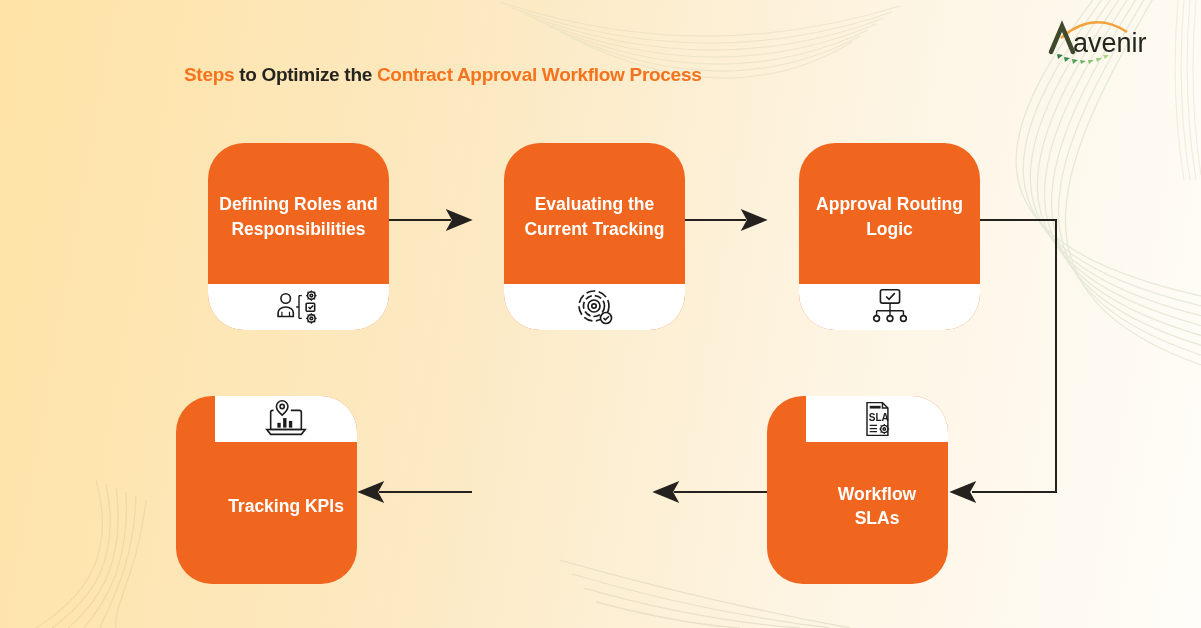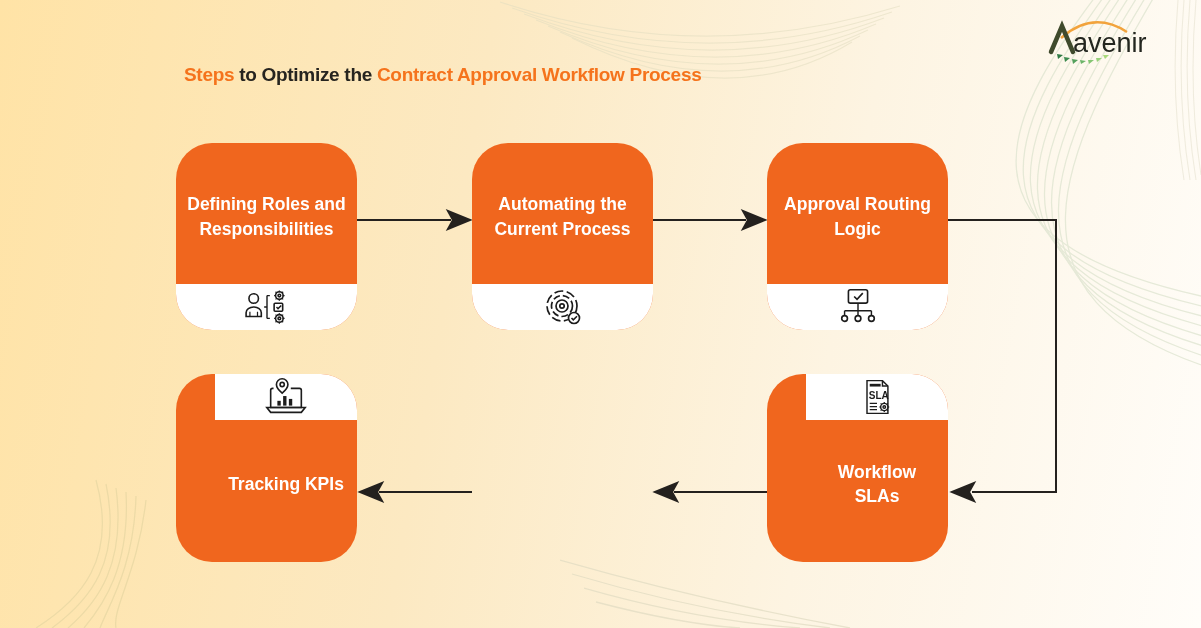--- a/index.html
+++ b/index.html
@@ -19,22 +19,22 @@
   .title .accent { color:var(--title-orange); }
   .title .dark { color:var(--title-dark); }
 
   .logo { position:absolute; right:30px; top:14px; width:128px; height:50px; }
 
   
   .card {
     position:absolute; width:181px; border-radius:36px; overflow:hidden;
     display:flex; flex-direction:column; background:var(--card-orange);
   }
-  .row1 { top:143px; height:187px; }
-  .row2 { top:374px; height:188px;padding-left:39px; }
+  .row1 { top:143px; height:187px;margin-left:32px; }
+  .row2 { top:396px; height:188px;padding-left:39px; }
   .colA { left:176px; } .colB { left:472px; } .colC { left:767px; }
 
   .card .label {
     flex:1; display:flex; align-items:center; justify-content:center; text-align:center;
     color:#ffffff; font-size:17.5px; font-weight:bold; line-height:1.38; padding:0 10px;
   }
   .row1 .label { padding-top:6px; }
   .row2 .label { padding-bottom:14px; }
   .iconstrip {
     background:#ffffff; height:46px; flex:0 0 46px;
@@ -145,21 +145,21 @@
         <rect x="31.5" y="16" width="9" height="8.5" rx="1"></rect>
         <path d="M34 20 l1.6 1.7 L39 18.3" stroke-width="1.5"></path>
         <circle cx="37" cy="32" r="4"></circle>
           <circle cx="37" cy="32" r="1.4"></circle>
         <path d="M37 26.5 v2 M37 35.5 v2 M31.5 32 h2 M40.5 32 h2 M33 28 l1.4 1.4 M39.6 34.6 l1.4 1.4 M41 28 l-1.4 1.4 M34.4 34.6 L33 36" stroke-width="1.3"></path>
       </svg>
     </div>
   </div>
 
   <div class="card row1 colB">
-    <div class="label">Automating the Current Process</div>
+    <div class="label">Evaluating the Current Tracking</div>
     <div class="iconstrip">
       <svg width="44" height="40" viewBox="0 0 44 40" fill="none" stroke="#1C1C1C" stroke-width="1.7">
         <circle cx="21" cy="19" r="15" stroke-dasharray="9 3.5"></circle>
         <circle cx="21" cy="19" r="10.5" stroke-dasharray="7 3"></circle>
         <circle cx="21" cy="19" r="6"></circle>
         <circle cx="21" cy="19" r="2.2"></circle>
         <circle cx="33" cy="31" r="5.5" fill="#FFFFFF"></circle>
         <path d="M30.5 31 l1.8 1.9 L36 29.3" stroke-width="1.6"></path>
       </svg>
     </div>

